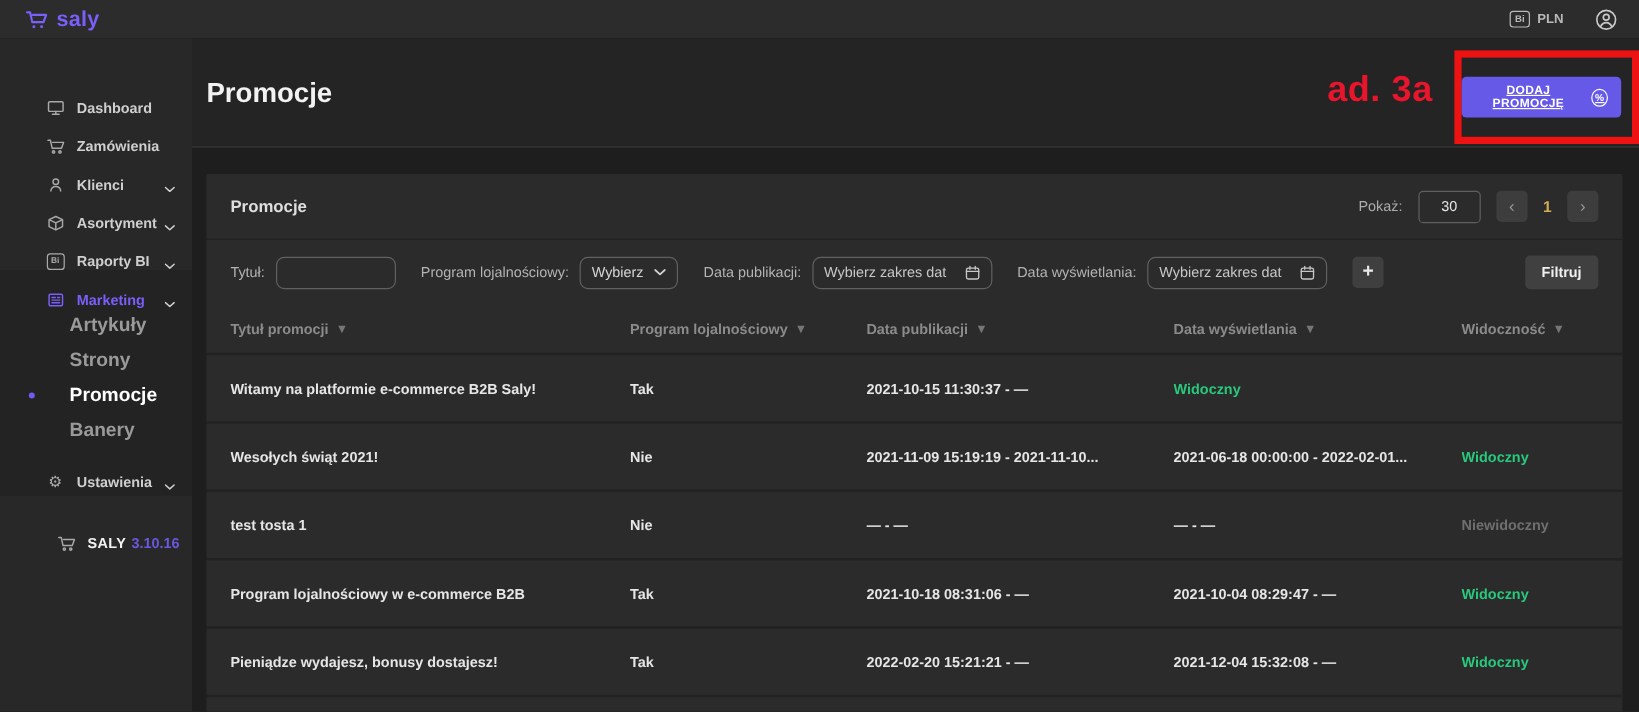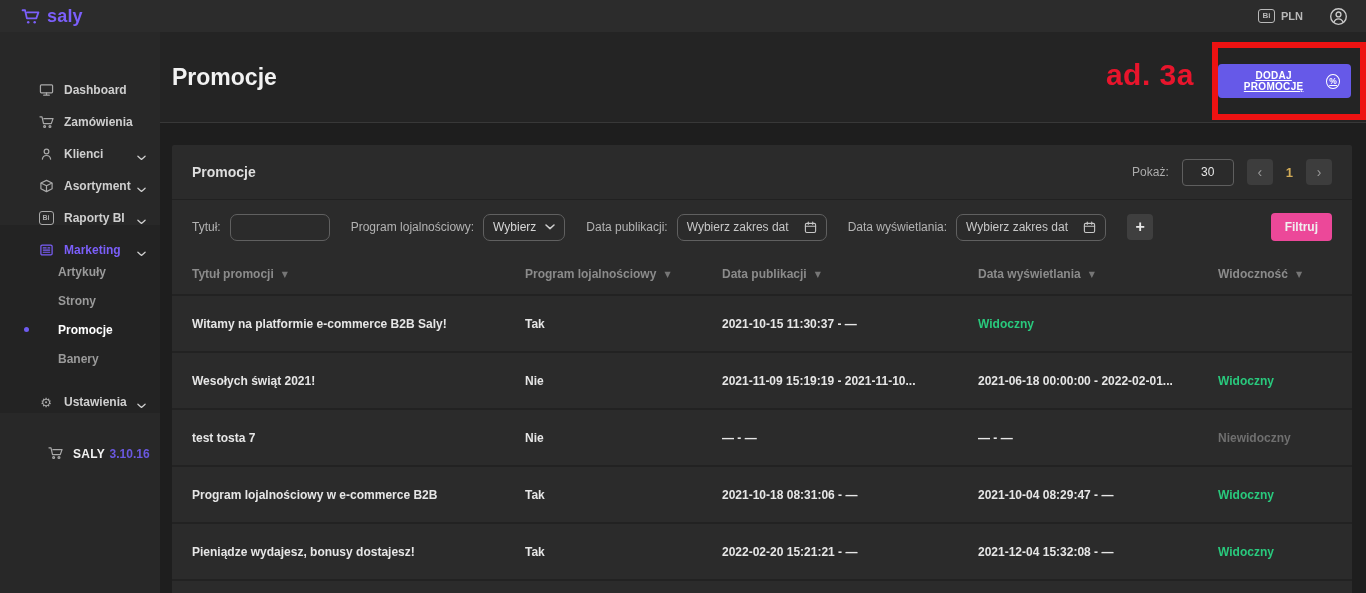--- a/index.html
+++ b/index.html
@@ -35,21 +35,21 @@
     height:32px; display:flex; align-items:flex-end; padding-left:38px; cursor:pointer;
     color:#cfcfcf; font-size:12px; font-weight:600;
   }
   .nav-item .nicon { width:16px; margin-right:10px; color:#a9a9a9; display:flex; justify-content:center; }
   .nav-item .chev { margin-left:auto; margin-right:14px; color:#cfcfcf; }
   .nav-block { background:#232323; padding-bottom:4px; }
   .nav-item.accent, .nav-item.accent .nicon { color:#7b5ffa; }
   .nav-item.accent .chev { color:#cfcfcf; }
   .sub-item {
     height:29px; display:flex; align-items:center; padding-left:58px; position:relative;
-    color:#9a9a9a; font-size:12px; font-weight:600; cursor:pointer;
+    color:#9a9a9a; font-size:16px; font-weight:600; cursor:pointer;
   }
   .sub-item.active { color:#ffffff; }
   .sub-item.active .dot {
     position:absolute; left:24px; width:5px; height:5px; border-radius:50%; background:#6e5bf0;
   }
   .bi-badge-side {
     display:inline-block; width:15px; height:14px; border:1.3px solid #a9a9a9; border-radius:3px;
     font-size:7px; font-weight:700; line-height:11px; text-align:center; color:#a9a9a9;
   }
   .gear-glyph { font-family:"DejaVu Sans", sans-serif; font-size:13px; line-height:13px; }
@@ -124,21 +124,21 @@
   .f-date {
     height:27px; width:150px; border:1px solid #606060; border-radius:7px; padding:0 9px;
     display:flex; align-items:center; justify-content:space-between; cursor:pointer; margin-right:12px;
     color:#c7c7c7; font-size:12px;
   }
   .plus-btn {
     width:26px; height:26px; background:#3f3f3f; border:none; border-radius:4px; cursor:pointer;
     color:#e8e8e8; font-size:16px; font-weight:600; line-height:1; font-family:"Liberation Sans", sans-serif;
   }
   .filter-btn {
-    margin-left:auto; height:28px; background:#ec4899; border:none; border-radius:4px; cursor:pointer;
+    margin-left:auto; height:28px; background:#404040; border:none; border-radius:4px; cursor:pointer;
     color:#f0f0f0; font-size:12px; font-weight:700; padding:0 14px;
     font-family:"Liberation Sans", sans-serif;
   }
 
   
   .grid-row {
     display:grid; grid-template-columns:333px 197px 256px 240px 1fr;
     align-items:center; padding:0 20px;
   }
   .thead { height:40px; color:#8b8b8b; font-size:12px; font-weight:600; }
@@ -404,21 +404,21 @@
 
         <div class="grid-row trow">
           <span class="cell">Wesołych świąt 2021!</span>
           <span class="cell">Nie</span>
           <span class="cell">2021-11-09 15:19:19 - 2021-11-10...</span>
           <span class="cell">2021-06-18 00:00:00 - 2022-02-01...</span>
           <span class="cell cell-vis" data-state="visible">Widoczny</span>
         </div>
 
         <div class="grid-row trow">
-          <span class="cell">test tosta 7</span>
+          <span class="cell">test tosta 1</span>
           <span class="cell">Nie</span>
           <span class="cell">— - —</span>
           <span class="cell">— - —</span>
           <span class="cell cell-vis" data-state="hidden">Niewidoczny</span>
         </div>
 
         <div class="grid-row trow">
           <span class="cell">Program lojalnościowy w e-commerce B2B</span>
           <span class="cell">Tak</span>
           <span class="cell">2021-10-18 08:31:06 - —</span>

